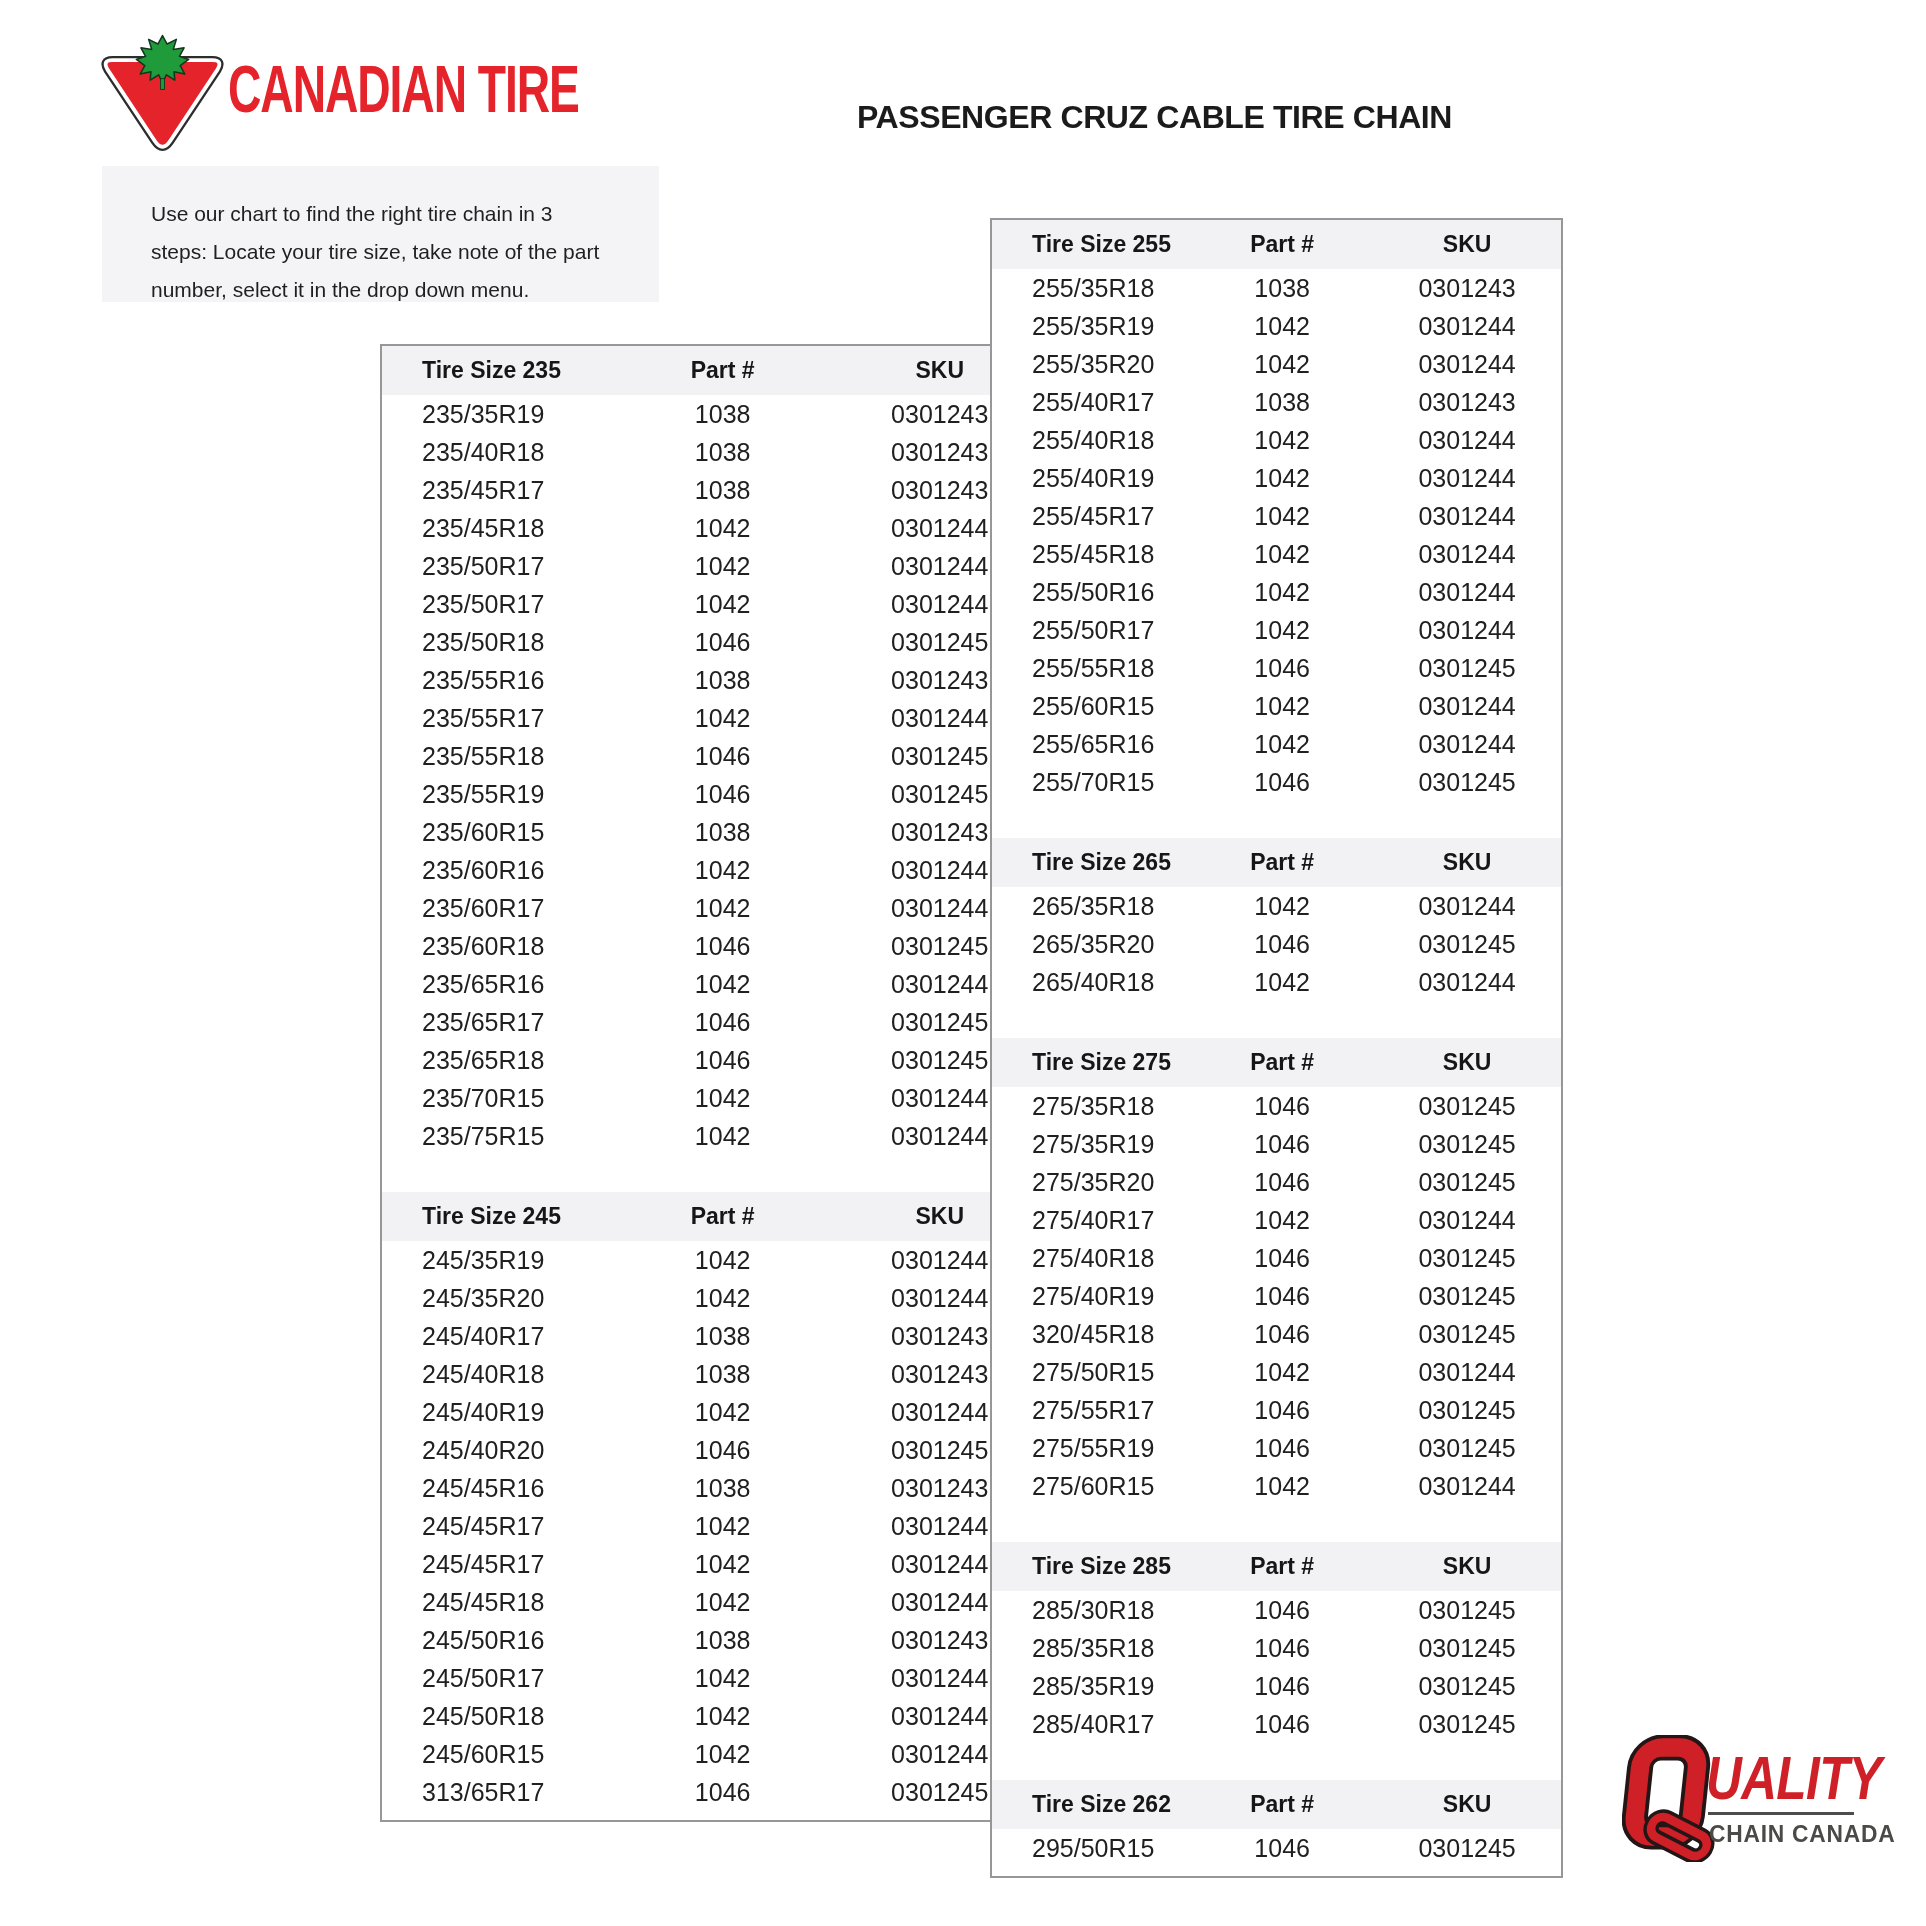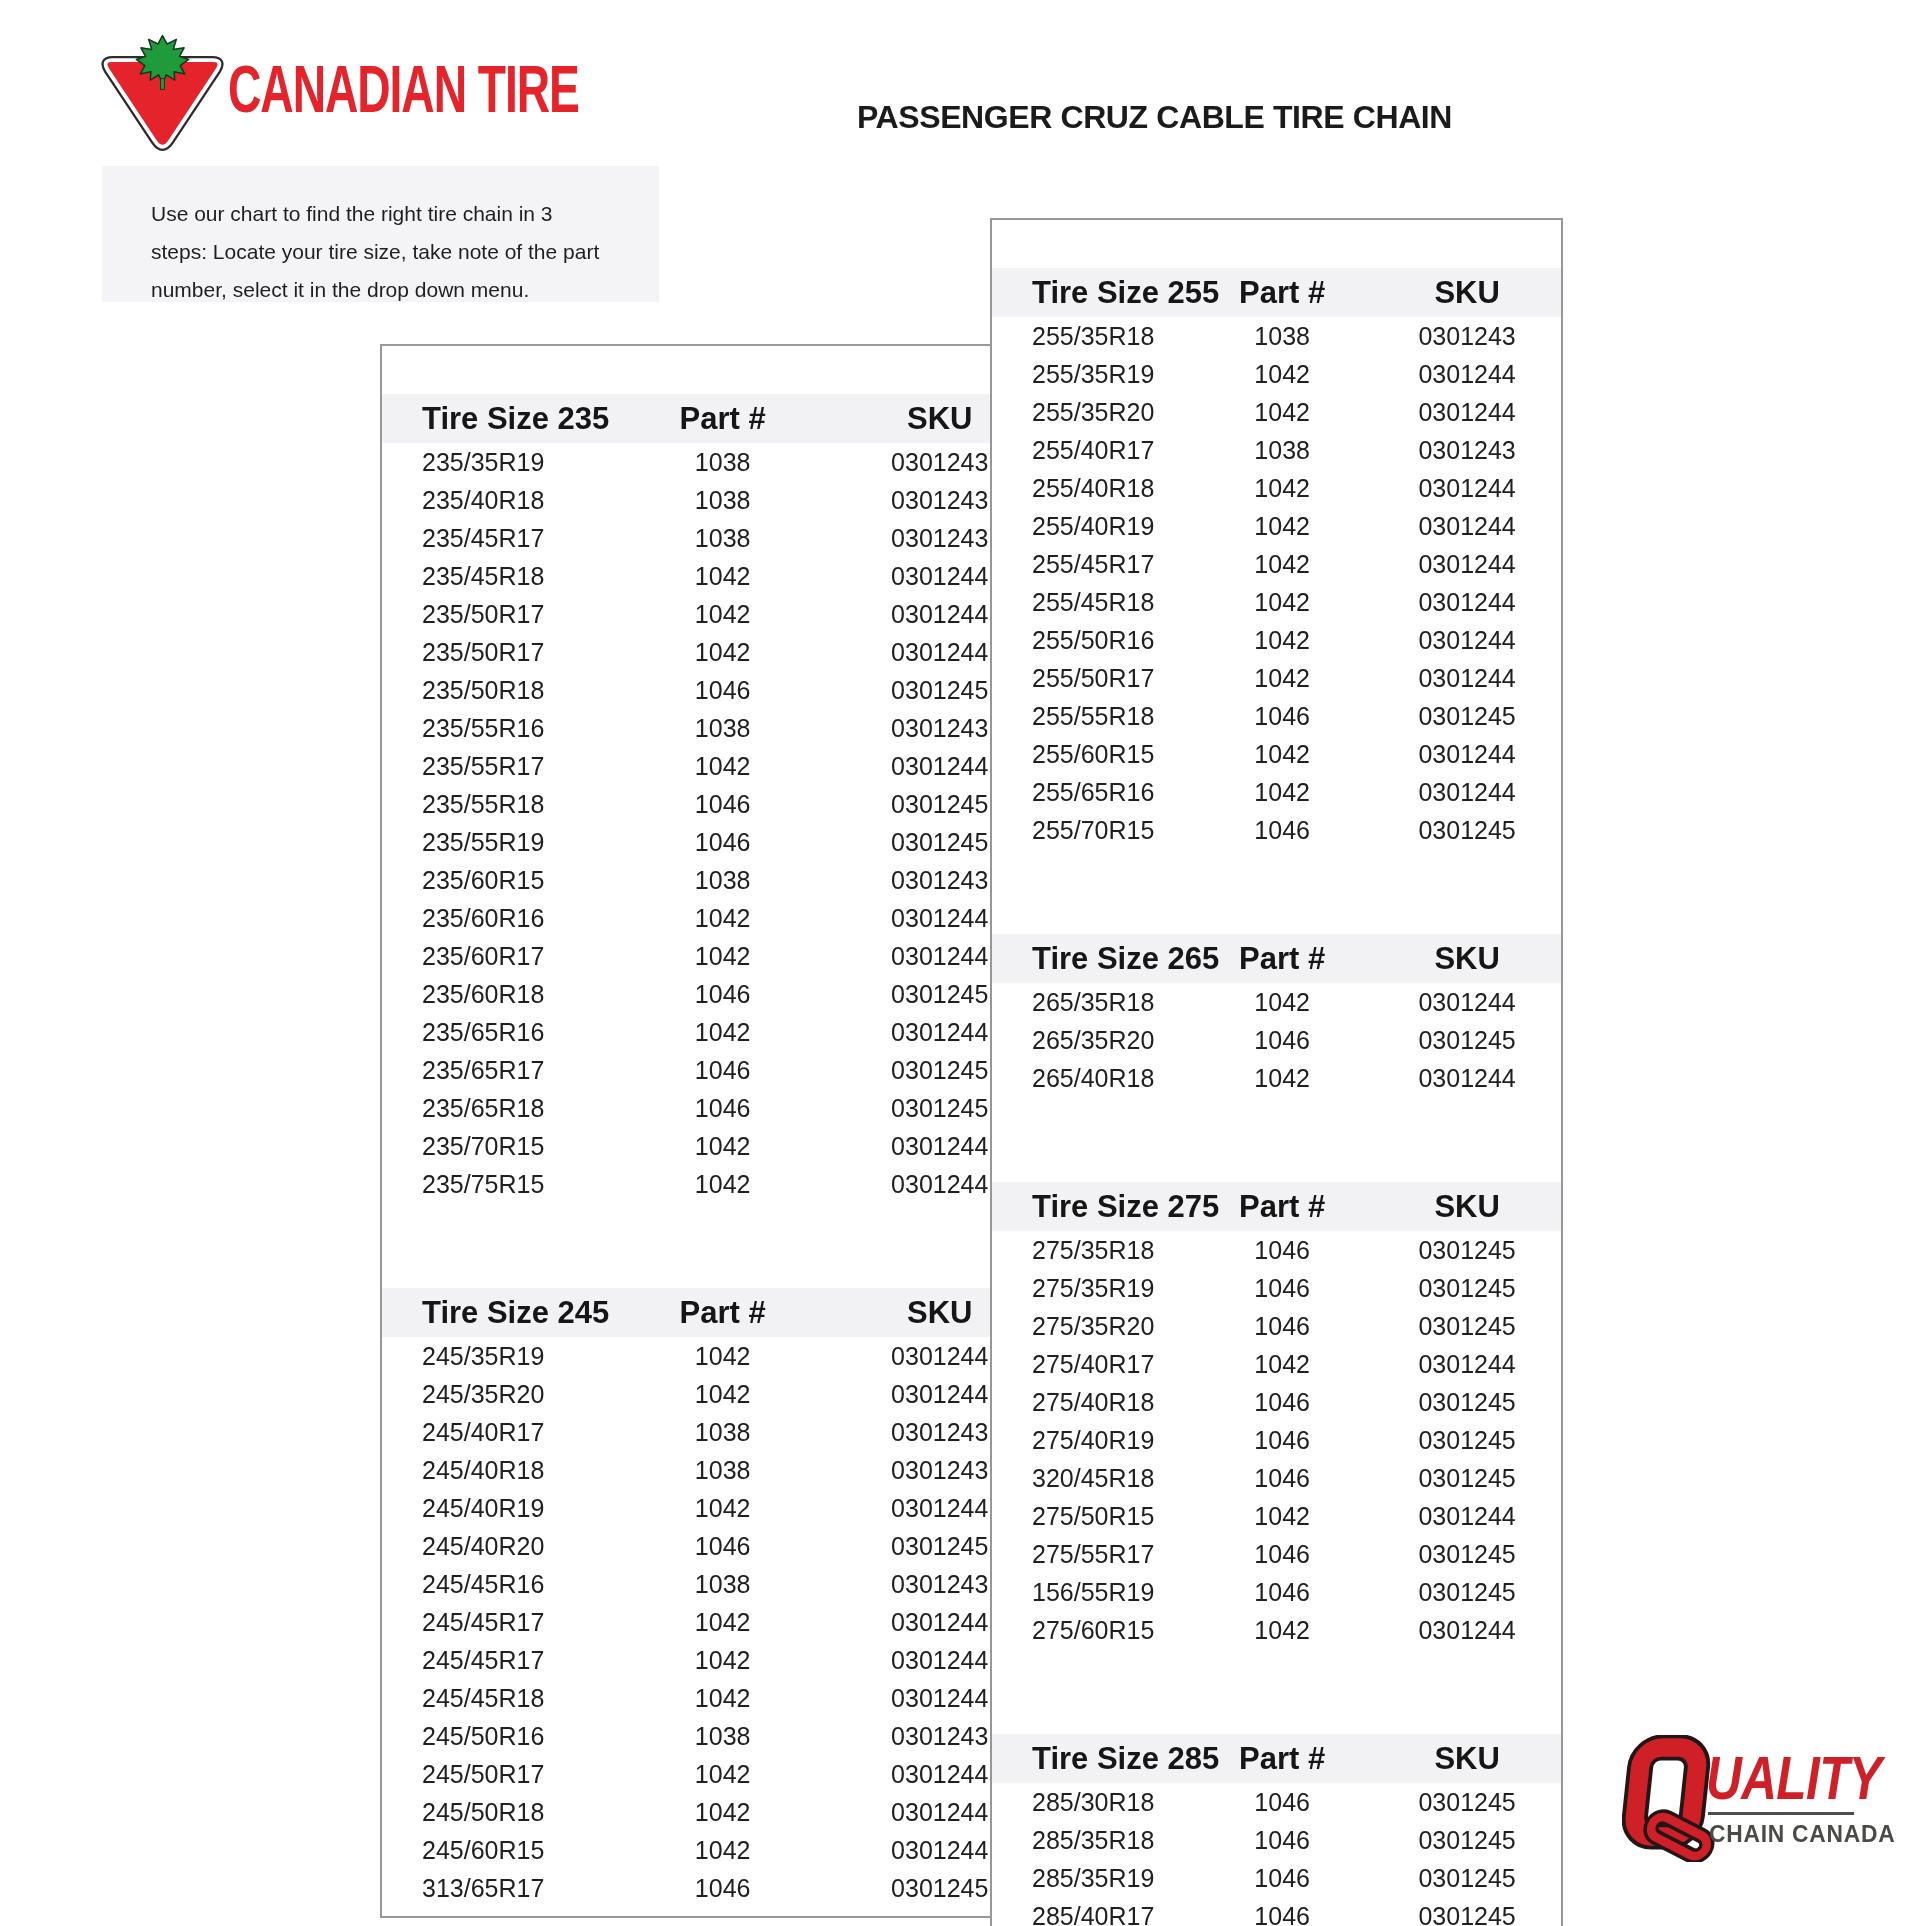--- a/index.html
+++ b/index.html
@@ -26,21 +26,21 @@
   .instructions p{margin:0;font-size:21px;line-height:38px;color:#1f1f1f;max-width:462px;}
   
   .tbl-col{
     position:absolute;background:#ffffff;border:2.3px solid #979797;
     box-sizing:border-box;padding-bottom:9.2px;
   }
   .tbl-col.left{left:380px;top:344px;width:672px;}
   .tbl-col.right{left:990px;top:218px;width:573px;}
   .thead{
     display:grid;grid-template-columns:35% 32% 33%;align-items:center;
-    height:49px;background:#f2f2f5;font-weight:700;font-size:31px;color:#161616;margin-top:48px;
+    height:49px;background:#f2f2f5;font-weight:700;font-size:23px;color:#161616;
   }
   .tr{
     display:grid;grid-template-columns:35% 32% 33%;align-items:center;
     height:38px;background:#ffffff;font-size:25px;color:#202020;
   }
   .td-size{padding-left:40px;text-align:left;white-space:nowrap;}
   .td-part,.td-sku{text-align:center;white-space:nowrap;}
   .tbl-gap{height:37px;background:#ffffff;}
   
   .q-logo-svg{position:absolute;left:1622px;top:1735px;width:96px;height:127px;}
@@ -408,21 +408,21 @@
       <span class="td-size">275/50R15</span>
       <span class="td-part">1042</span>
       <span class="td-sku">0301244</span>
     </div>
     <div class="tr">
       <span class="td-size">275/55R17</span>
       <span class="td-part">1046</span>
       <span class="td-sku">0301245</span>
     </div>
     <div class="tr">
-      <span class="td-size">156/55R19</span>
+      <span class="td-size">275/55R19</span>
       <span class="td-part">1046</span>
       <span class="td-sku">0301245</span>
     </div>
     <div class="tr">
       <span class="td-size">275/60R15</span>
       <span class="td-part">1042</span>
       <span class="td-sku">0301244</span>
     </div>
     <div class="tbl-gap"></div>
     <div class="thead">

